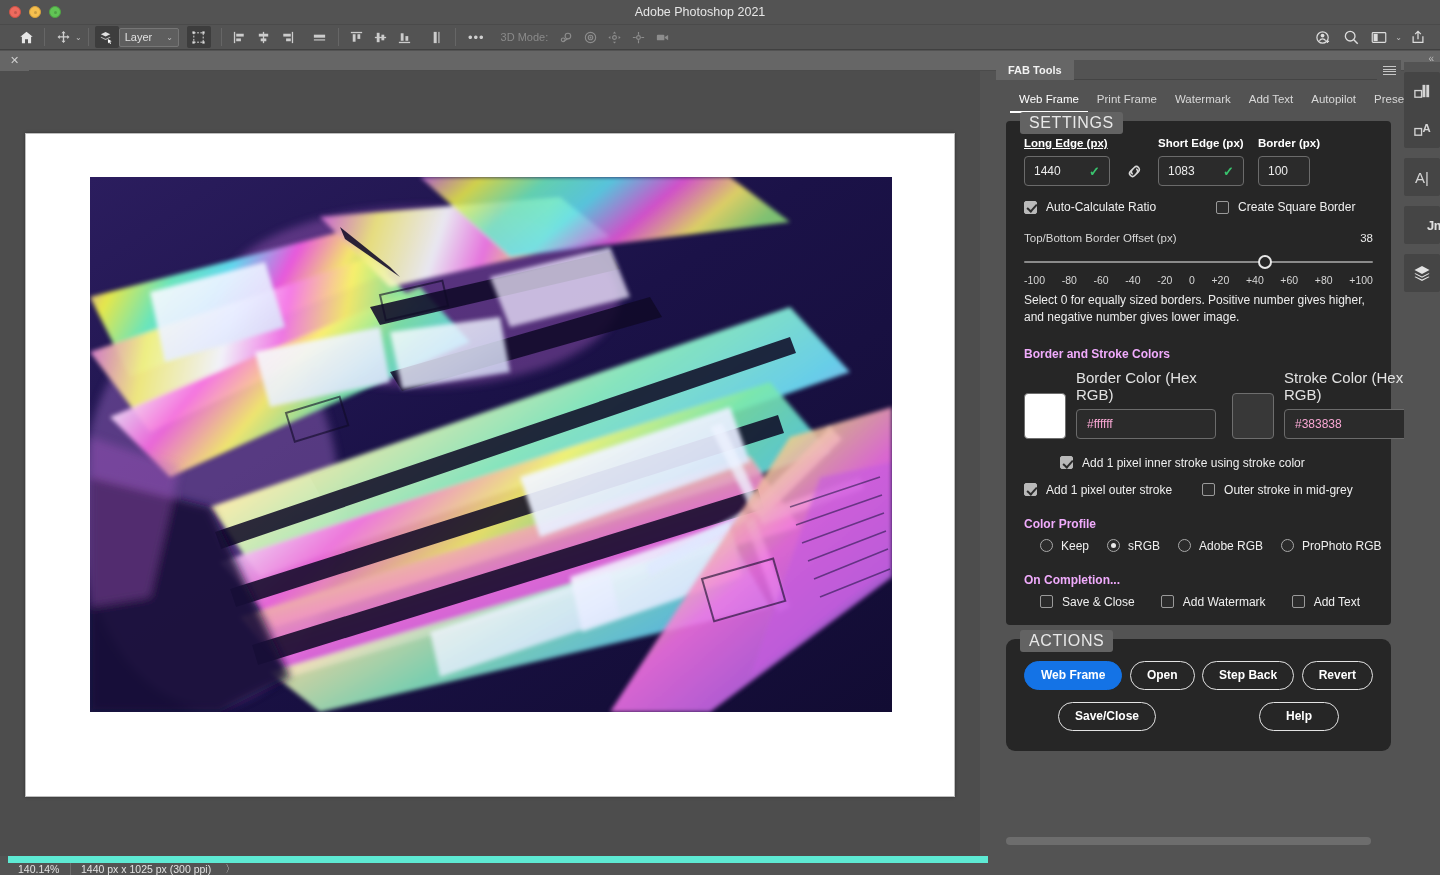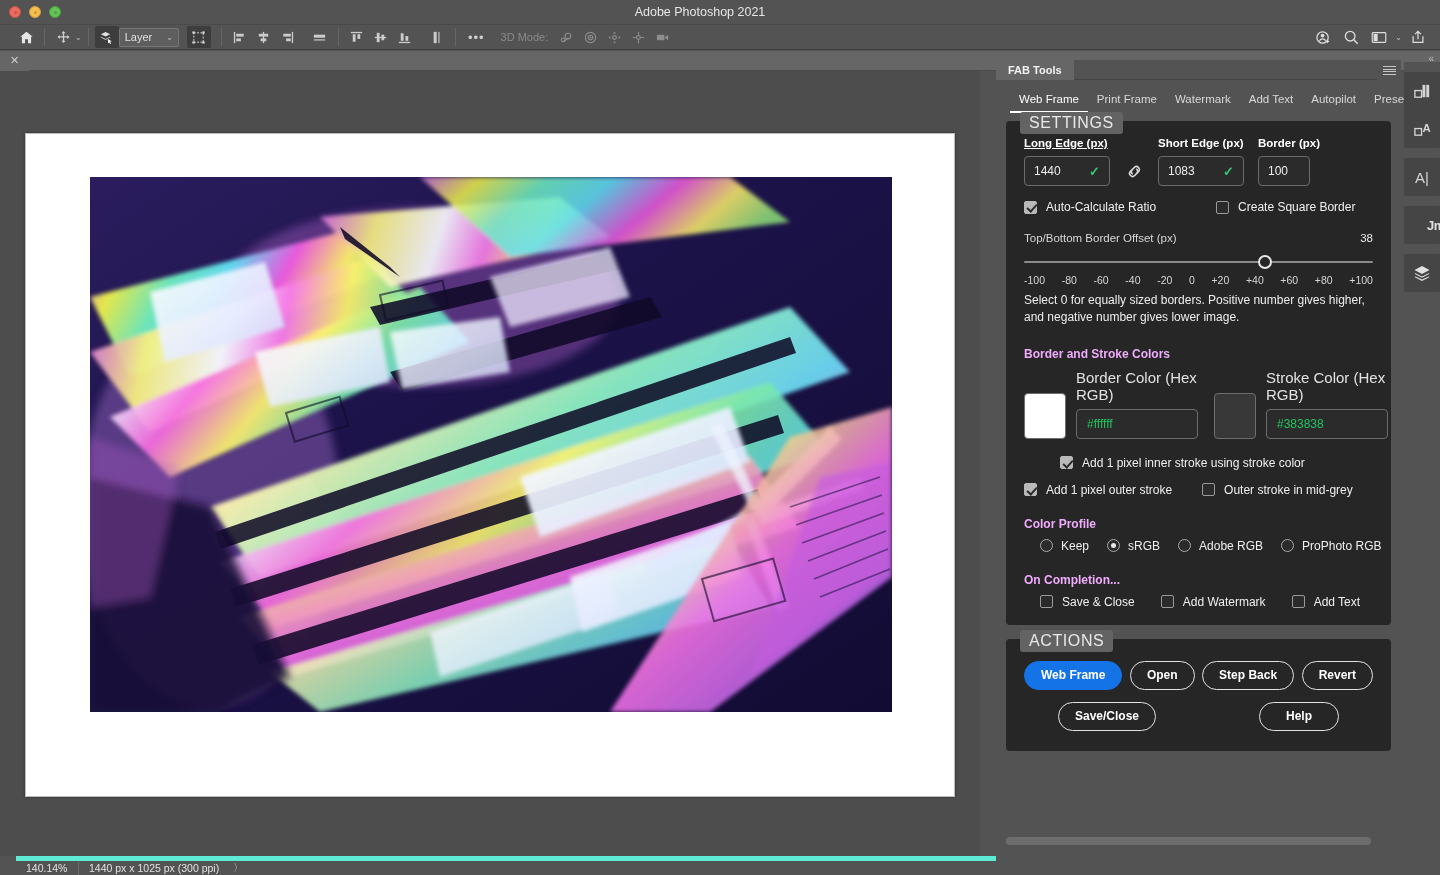--- a/index.html
+++ b/index.html
@@ -78,22 +78,22 @@
     box-shadow: 0 0 3px rgba(0,0,0,0.35);
   }
   .photo {
     position: absolute; left: 64px; top: 43px; width: 802px; height: 535px;
     overflow: hidden; background: #1a1146;
   }
   .photo svg { display:block; width:100%; height:100%; }
 
   
   .statusbar {
-    position: absolute; left: 16px; top: 856px; width: 980px; height: 19px;
-    background: #535353; border-top: 5px solid #5eead4;
+    position: absolute; left: 8px; top: 856px; width: 980px; height: 19px;
+    background: #535353; border-top: 7px solid #5eead4;
     display: flex; align-items: center; font-size: 10.5px; color: #e2e2e2;
   }
   .st-zoom { padding-left: 10px; width: 62px; }
   .st-sep { width:1px; height:13px; background:#6d6d6d; }
   .st-dims { padding-left: 10px; }
   .st-arrow { padding-left: 14px; font-size: 10px; color:#d0d0d0; }
 
   
   .fab {
     position: absolute; left: 996px; top: 60px; width: 405px; height: 800px;
@@ -177,41 +177,41 @@
   .slider-ticks { display:flex; justify-content: space-between; margin-top: 4px; }
   .slider-ticks span { font-size: 10.5px; color: #d6d6d6; }
   .helptext { font-size: 12px; color: #ededed; line-height: 1.45; margin-top: 6px; }
 
   .sec-title { font-size: 12px; font-weight: bold; color:#f0abfc; margin-top: 20px; margin-bottom: 8px; }
   .color-row { display: flex; align-items: flex-end; gap: 0; }
   .swatch { width: 42px; height: 46px; border-radius: 4px; border: 1px solid #6e6e6e; flex:none; }
   .color-field { margin-left: 10px; display: flex; flex-direction: column; }
   .color-field .cl { font-size: 15px; color: #e2e2e2; margin-bottom: 6px; }
   .hex-box {
-    height: 30px; width: 122px; border: 1px solid #6b6b6b; border-radius: 4px;
+    height: 30px; width: 140px; border: 1px solid #6b6b6b; border-radius: 4px;
     background: #2b2b2b; display:flex; align-items:center; padding: 0 10px;
-    color:#22c55e; font-size: 12px;
+    color:#f9a8d4; font-size: 12px;
   }
 
   .radio-row { display: flex; align-items: center; gap: 0; margin-top: 4px; }
   .rd {
     width: 13px; height: 13px; border-radius: 50%; border: 1px solid #a8a8a8;
     background: #2b2b2b; position: relative; flex:none;
   }
   .rd.sel::after {
     content:""; position:absolute; left:3px; top:3px; width:5px; height:5px;
     border-radius:50%; background:#e8e8e8;
   }
   .rd-label { font-size: 12px; color: #efefef; margin: 0 18px 0 8px; white-space: nowrap; }
 
   .completion-row { display:flex; align-items:center; margin-top: 6px; }
   .completion-row .cb-label { margin-right: 26px; }
 
   
-  .actions-group { padding: 22px 18px 20px 18px; }
+  .actions-group { padding: 22px 18px 20px 18px; border-radius: 9px; }
   .btn-row { display:flex; align-items:center; gap: 0; }
   .pbtn {
     border-radius: 16px; height: 29px; display:flex; align-items:center; justify-content:center;
     font-size: 12px; font-weight: bold; color:#ffffff;
     border: 1px solid #e3e3e3; background: transparent; padding: 0 16px;
     white-space: nowrap;
   }
   .pbtn.primary { background: #1473e6; border-color: #1473e6; }
 
   .fab-scroll {

